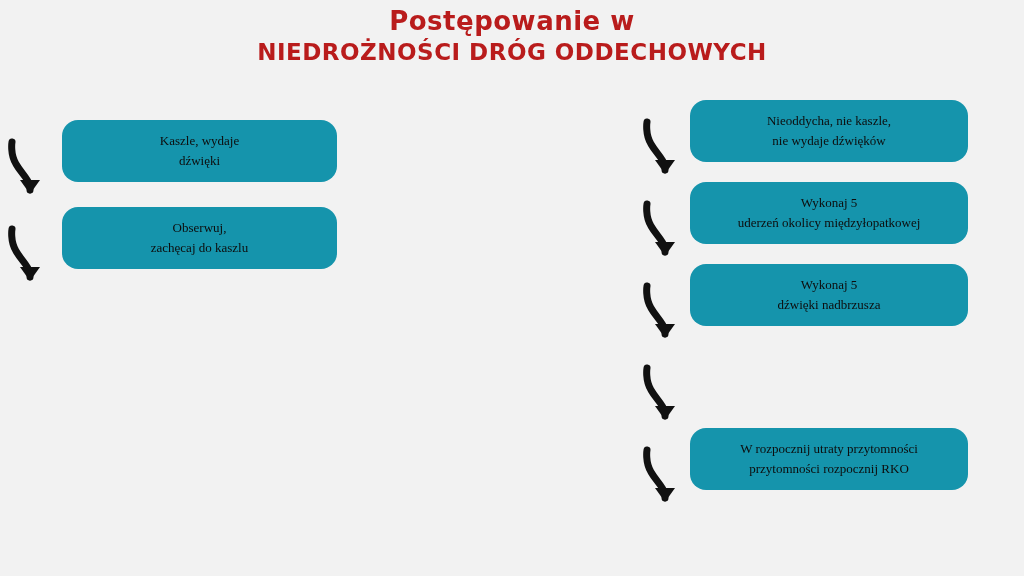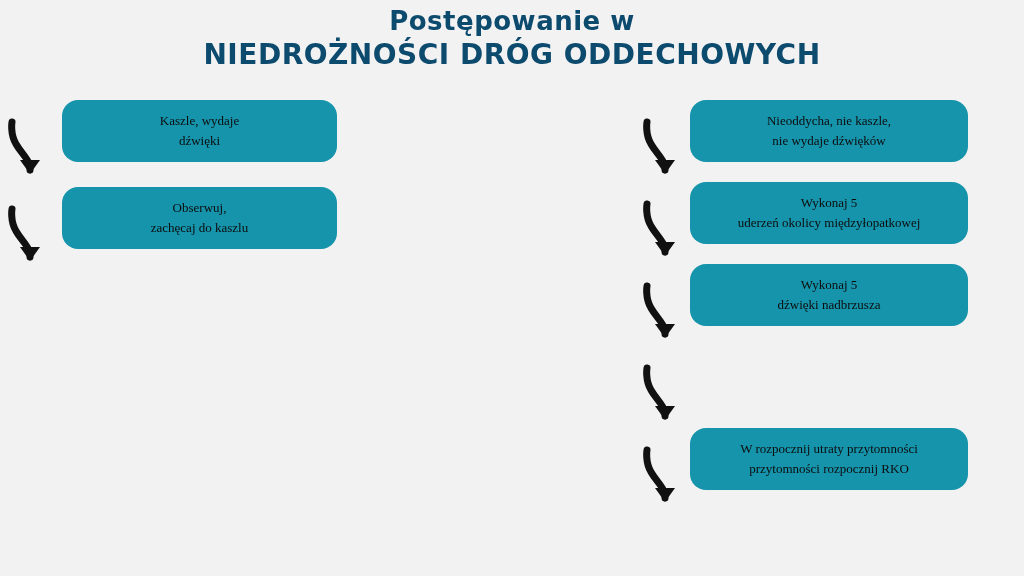--- a/index.html
+++ b/index.html
@@ -18,45 +18,45 @@
     position: relative;
     width: 1024px;
     height: 576px;
   }
   .title {
     position: absolute;
     top: 6px;
     left: 0;
     width: 1024px;
     text-align: center;
-    color: #0c4a6e;
+    color: #b91c1c;
     font-family: "DejaVu Sans", sans-serif;
     font-weight: bold;
     letter-spacing: 0.5px;
     line-height: 1.22;
   }
   .title-line1 {
     display: block;
     font-size: 26px;
   }
   .title-line2 {
     display: block;
-    font-size: 28px;
+    font-size: 23px;
   }
   .column {
     position: absolute;
   }
   .col-left { left: 0; top: 100px; width: 400px; }
   .col-right { left: 635px; top: 100px; width: 390px; }
 
   .step {
     position: relative;
     height: 62px;
   }
-  .step-left  { margin-bottom: 25px; }
+  .step-left  { margin-bottom: 25px; margin-top: 20px; }
   .step-right { margin-bottom: 20px; }
 
   .arrow {
     position: absolute;
     left: 6px;
     top: 18px;
     width: 48px;
     height: 56px;
   }
   .box {

